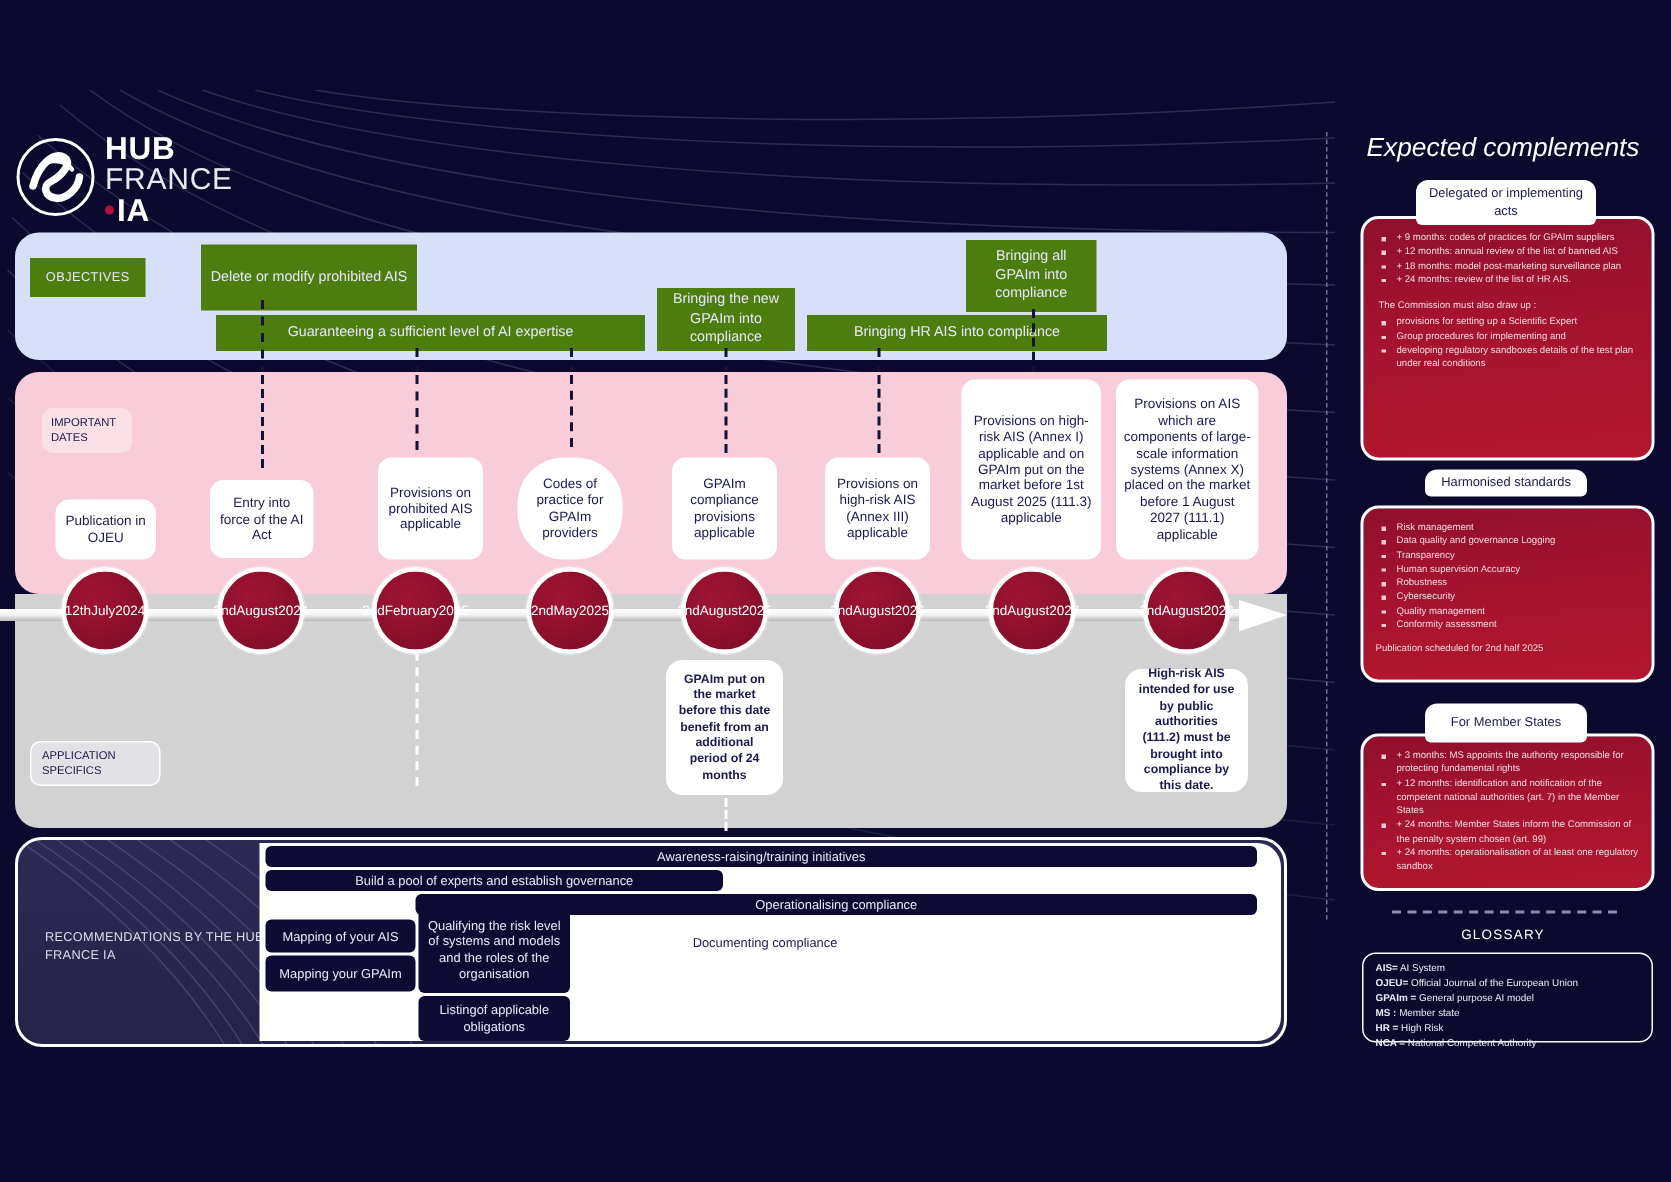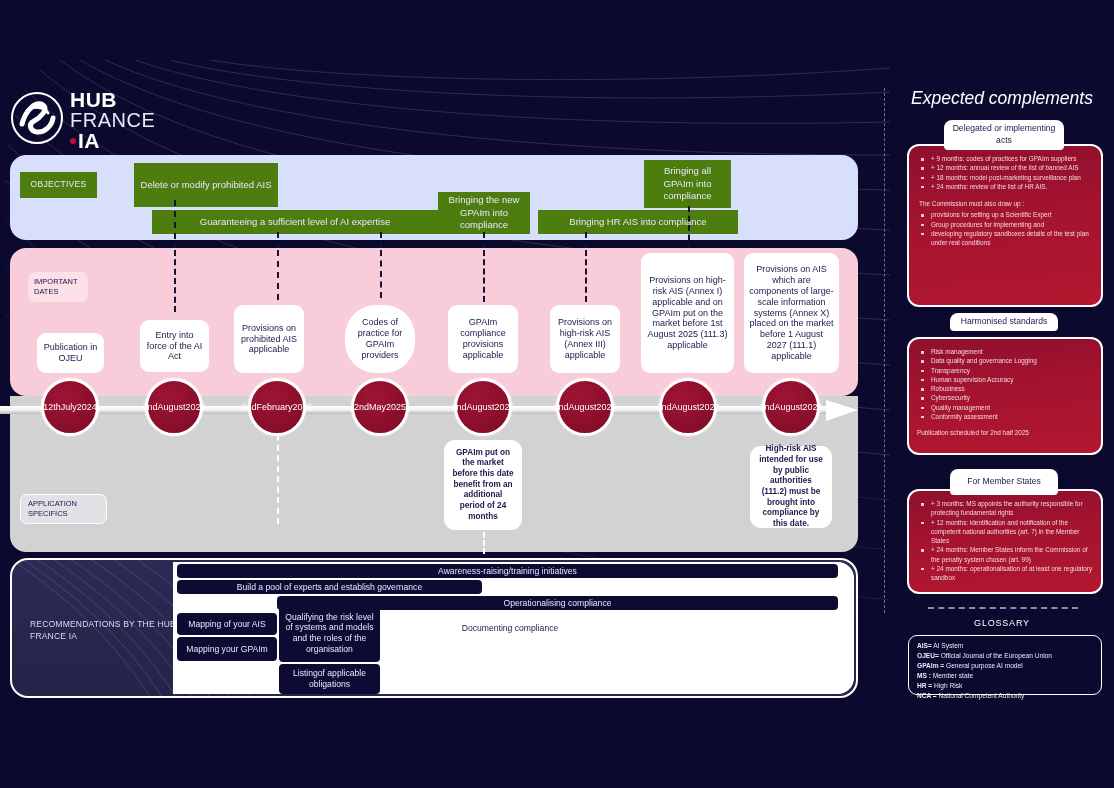--- a/index.html
+++ b/index.html
@@ -43,21 +43,21 @@
   .pill-dark {
     background: #4d7c0f; color: #e7e9fb; border-radius: 0;
     display: flex; align-items: center; justify-content: center; text-align: center;
     font-size: 9px; line-height: 1.3; padding: 12px 6px;
   }
   .lbl-objectives {
     position: absolute; left: 20px; top: 172px; width: 77px; height: 26px;
     font-size: 8.5px; letter-spacing: .3px;
   }
   .obj1 { position: absolute; left: 134px; top: 163px; width: 144px; height: 44px; font-size: 9.5px; }
-  .obj2 { position: absolute; left: 152px; top: 210px; width: 286px; height: 22px; font-size: 9.5px; }
+  .obj2 { position: absolute; left: 144px; top: 210px; width: 286px; height: 22px; font-size: 9.5px; }
   .obj3 { position: absolute; left: 438px; top: 192px; width: 92px; height: 42px; font-size: 9.5px; }
   .obj4 { position: absolute; left: 538px; top: 210px; width: 200px; height: 22px; font-size: 9.5px; }
   .obj5 { position: absolute; left: 644px; top: 160px; width: 87px; height: 48px; font-size: 9.5px; }
 
   
   .band-dates {
     position: absolute; left: 10px; top: 248px; width: 848px; height: 148px;
     background: #f9ccd9; border-radius: 16px 16px 16px 16px;
   }
   .lbl-dates {
@@ -284,21 +284,21 @@
   <div class="lbl-dates">IMPORTANT DATES</div>
 
   <div class="dash" style="left:174px; top:250px; height:62px;"></div>
   <div class="dash" style="left:277px; top:250px; height:50px;"></div>
   <div class="dash" style="left:380px; top:250px; height:48px;"></div>
   <div class="dash" style="left:483px; top:250px; height:52px;"></div>
   <div class="dash" style="left:585px; top:250px; height:52px;"></div>
 
   <div class="card-white" style="left:37px; top:333px; width:67px; height:40px;">Publication in OJEU</div>
   <div class="card-white" style="left:140px; top:320px; width:69px; height:52px;">Entry into force of the AI Act</div>
-  <div class="card-white" style="left:234px; top:305px; width:70px; height:68px;">Provisions on prohibited AIS applicable</div>
+  <div class="card-white" style="left:252px; top:305px; width:70px; height:68px;">Provisions on prohibited AIS applicable</div>
   <div class="card-white" style="left:345px; top:305px; width:70px; height:68px;border-radius:31px;">Codes of practice for GPAIm providers</div>
   <div class="card-white" style="left:448px; top:305px; width:70px; height:68px;">GPAIm compliance provisions applicable</div>
   <div class="card-white" style="left:550px; top:305px; width:70px; height:68px;">Provisions on high-risk AIS (Annex III) applicable</div>
   <div class="card-white" style="left:641px; top:253px; width:93px; height:120px;">Provisions on high-risk AIS (Annex I) applicable and on GPAIm put on the market before 1st August 2025 (111.3) applicable</div>
   <div class="card-white" style="left:744px; top:253px; width:95px; height:120px;">Provisions on AIS which are components of large-scale information systems (Annex X) placed on the market before 1 August 2027 (111.1) applicable</div>
 
   <div class="band-app"></div>
   <div class="lbl-app">APPLICATION SPECIFICS</div>
 
   <div class="dash-light" style="left:277px; top:424px; height:100px;"></div>

